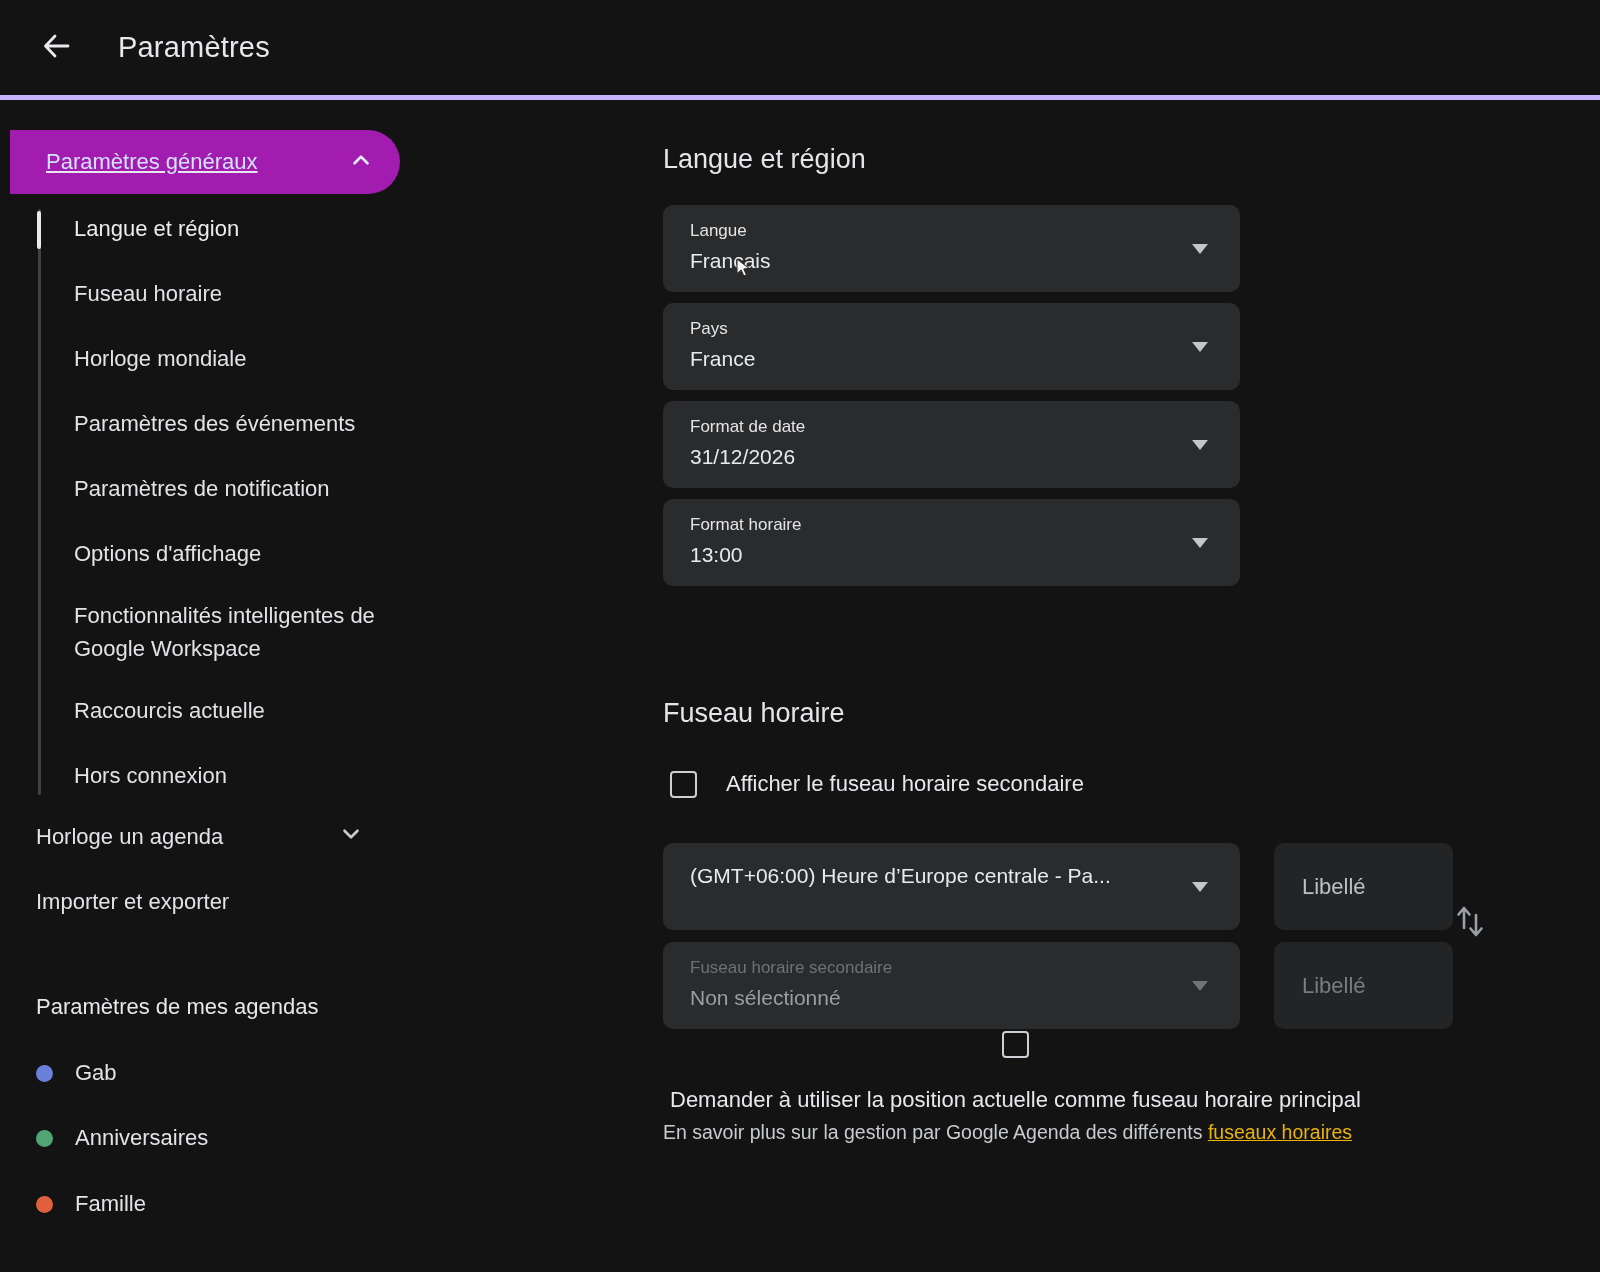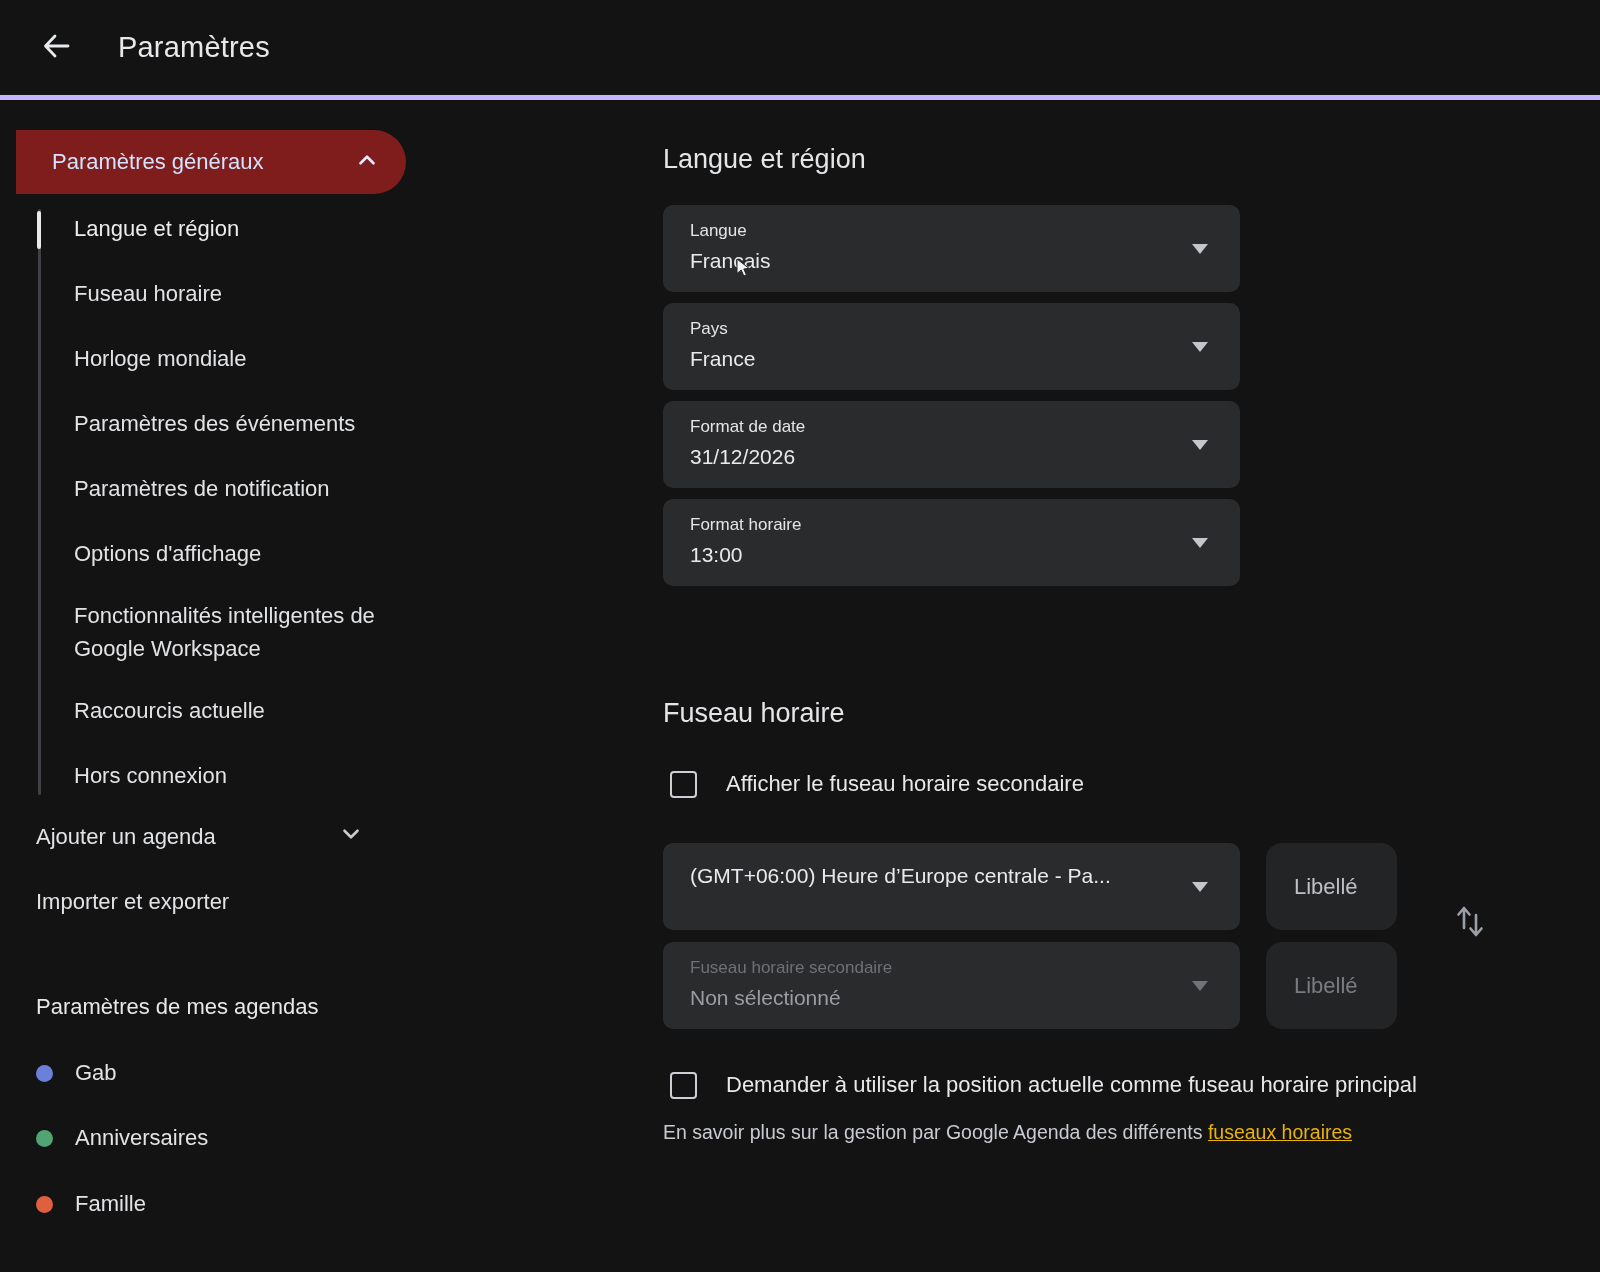--- a/index.html
+++ b/index.html
@@ -8,24 +8,24 @@
   .page { position:relative; width:1600px; height:1272px; background:#131314; overflow:hidden; color:#e7e8ea; }
 
   
   .header { position:absolute; top:0; left:0; width:1600px; height:100px;
             border-bottom:5px solid #c4b5fd; display:flex; align-items:center; padding-left:34px; }
   .back-btn { width:44px; height:44px; background:transparent; border:none; cursor:pointer;
               display:flex; align-items:center; justify-content:center; }
   .page-title { font-size:29px; font-weight:400; color:#e7e8ea; margin-left:40px; letter-spacing:.2px; }
 
   
-  .pill { position:absolute; left:16px; top:130px; width:390px; height:64px;
-          background:#7f1d1d; border-radius:0 32px 32px 0;
+  .pill { position:absolute; left:10px; top:130px; width:390px; height:64px;
+          background:#a21caf; border-radius:0 32px 32px 0;
           display:flex; align-items:center; justify-content:space-between;
-          padding:0 26px 0 36px; cursor:pointer; }
+          padding:0 26px 0 36px; cursor:pointer;text-decoration:underline; }
   .pill-label { font-size:22px; font-weight:500; color:#d3e3fd; }
 
   .sublist { position:absolute; left:0; top:196px; width:440px; }
   .rail { position:absolute; left:38px; top:13px; width:3px; height:586px; background:#3f4144; border-radius:2px; }
   .rail-active { position:absolute; left:37px; top:15px; width:4px; height:38px; background:#e9eaec; border-radius:3px; }
   .subitem { display:flex; align-items:center; height:65px; padding-left:74px;
              font-size:22px; color:#e2e3e5; cursor:pointer; }
   .subitem.two-line { height:92px; line-height:33px; align-items:center; }
   .subitem.two-line .subitem-label { width:310px; }
   .subitem.active .subitem-label { color:#eceded; }
@@ -52,22 +52,22 @@
                 border-top:10px solid #c3c6ca; }
   .field.disabled .field-label { color:#6d7277; }
   .field.disabled .field-value { color:#9a9ea3; }
   .field.disabled .tri { border-top-color:#6f7478; }
 
   .cb-row { position:absolute; left:670px; display:flex; align-items:center; gap:29px; }
   .checkbox { width:27px; height:27px; border:2.5px solid #ccd0d4; border-radius:4px; background:transparent;
               flex:0 0 auto; cursor:pointer; }
   .cb-label { font-size:22px; color:#e7e8ea; }
 
-  .libelle-box { position:absolute; width:131px; height:87px; background:#232426; border-radius:16px;
-                 display:flex; align-items:center; padding-left:28px; font-size:22px; cursor:text; }
+  .libelle-box { position:absolute; width:179px; height:87px; background:#232426; border-radius:10px;
+                 display:flex; align-items:center; padding-left:28px; font-size:22px; cursor:text;margin-left:8px; }
   .libelle-box.enabled { color:#bcc0c4; }
   .libelle-box.disabled { color:#797c80; }
 
   .swap-icon { position:absolute; left:1454px; top:901px; }
 
   .footer-note { position:absolute; left:663px; top:1118px; font-size:19.5px; color:#c8cbcf; line-height:28px; }
   .footer-note a { color:#eab308; text-decoration:underline; cursor:pointer; }
 
   .cursor { position:absolute; left:736px; top:258px; }
 </style>
@@ -122,21 +122,21 @@
     </div>
     <div class="subitem">
       <span class="subitem-label">Raccourcis actuelle</span>
     </div>
     <div class="subitem">
       <span class="subitem-label">Hors connexion</span>
     </div>
   </nav>
 
   <div class="side-row" style="top:805px;">
-    <span>Ajouter un agenda</span>
+    <span>Horloge un agenda</span>
     <span>
       <svg width="26" height="26" viewBox="0 0 24 24">
         <path d="M6 9 L12 15 L18 9" fill="none" stroke="#c7cace" stroke-width="2.4" stroke-linecap="round" stroke-linejoin="round"></path>
       </svg>
     </span>
   </div>
 
   <div class="side-row plain" style="top:870px;">
     <span>Importer et exporter</span>
   </div>
@@ -205,21 +205,21 @@
     </svg>
   </span>
 
   <div class="field disabled" style="top:942px;">
     <div class="field-label">Fuseau horaire secondaire</div>
     <div class="field-value">Non sélectionné</div>
     <span class="tri"></span>
   </div>
   <div class="libelle-box disabled" style="left:1266px; top:942px;">Libellé</div>
 
-  <div class="cb-row" style="top:1060px; height:50px;">
+  <div class="cb-row" style="top:1031px; height:50px;flex-direction:column;">
     <span class="checkbox"></span>
     <span class="cb-label">Demander à utiliser la position actuelle comme fuseau horaire principal</span>
   </div>
 
   <div class="footer-note">
     <span>En savoir plus sur la gestion par Google Agenda des différents </span><a>fuseaux horaires</a>
   </div>
 
 </div>
 

